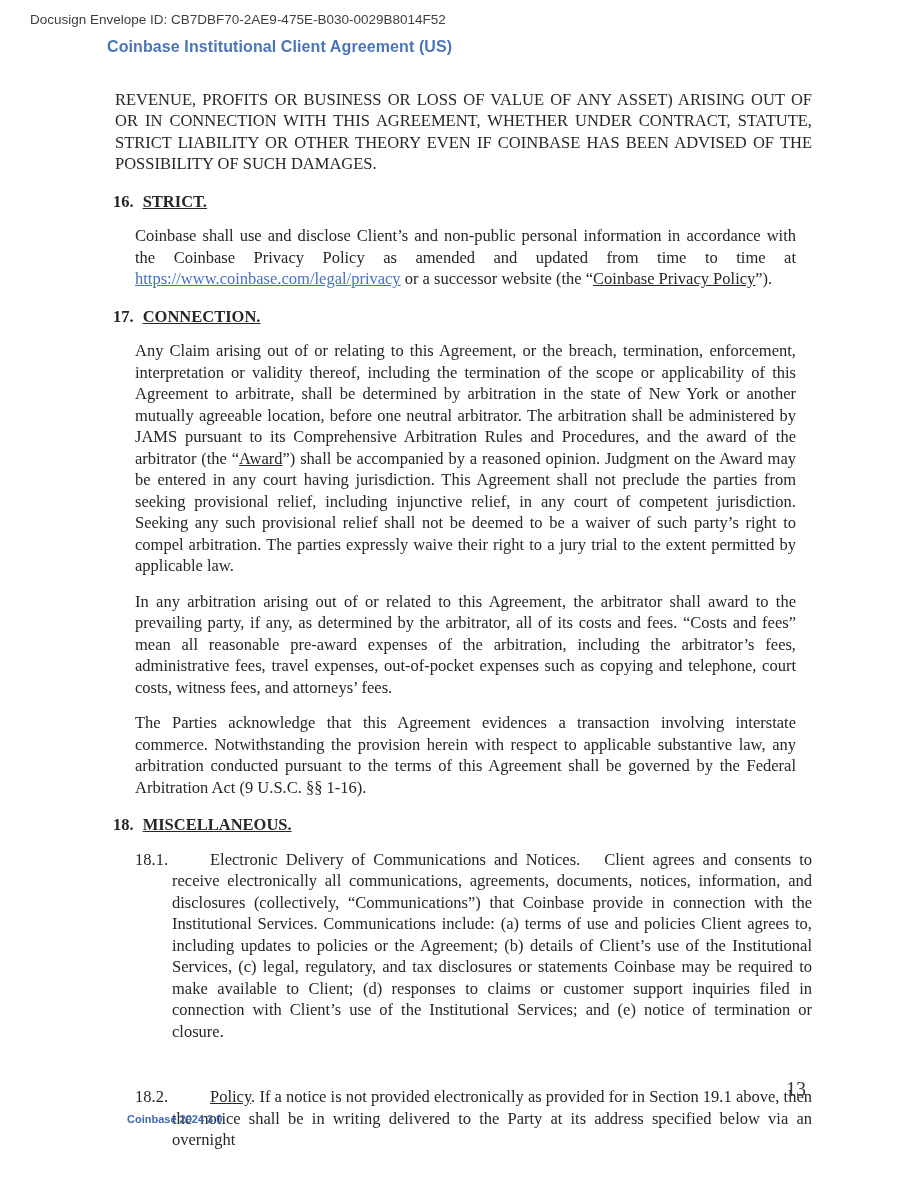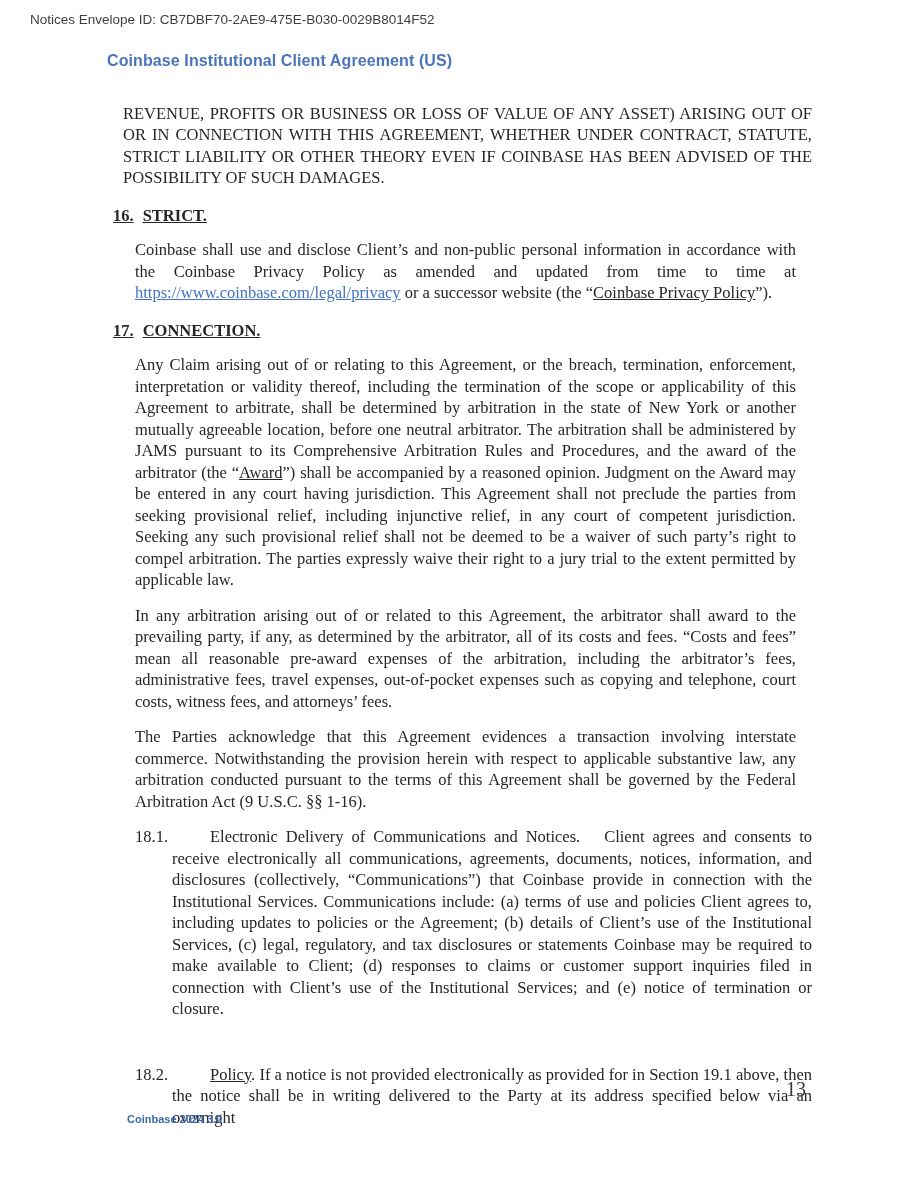--- a/index.html
+++ b/index.html
@@ -16,40 +16,40 @@
   .ds-line {
     position: absolute;
     left: 30px;
     top: 12px;
     font-family: "Liberation Sans", sans-serif;
     font-size: 13.5px;
     color: #3e3e3e;
   }
   .content {
     margin: 0 106px 0 107px;
-    padding-top: 50px;
+    padding-top: 36px;
     font-size: 16.5px;
     line-height: 21.5px;
   }
   .doc-title {
     font-family: "Liberation Sans", sans-serif;
     font-size: 16px;
     font-weight: 600;
     color: #4b74ba;
     letter-spacing: 0.1px;
   }
   .caps-para {
-    margin: 31px 0 15px 16px;
+    margin: 31px 0 15px 8px;
     text-align: justify;
   }
   .sec-heading {
     margin: 16px 0 13px 6px;
     font-weight: bold;
   }
-  .sec-heading .sec-num { margin-right: 9px; text-decoration: underline; }
+  .sec-heading .sec-num { margin-right: 9px; }
   .sec-heading .sec-title { text-decoration: underline; }
   .section-body { margin-left: 28px; }
   .section-body p { margin: 0 16px 14px 0; text-align: justify; }
   .u { text-decoration: underline; }
   a.doc-link {
     color: #4472c4;
     text-decoration: underline;
     cursor: pointer;
   }
   .subitem {
@@ -81,21 +81,21 @@
     font-family: Liberation Sans, sans-serif;
     font-size: 11px;
     font-weight: 600;
     color: #3e69ae;
     margin-left: 20px;
   }
 </style>
 </head>
 <body>
 
-<div class="ds-line">Notices Envelope ID: CB7DBF70-2AE9-475E-B030-0029B8014F52</div>
+<div class="ds-line">Docusign Envelope ID: CB7DBF70-2AE9-475E-B030-0029B8014F52</div>
 
 <div class="content">
 
   <div class="doc-title">Coinbase Institutional Client Agreement (US)</div>
 
   <p class="caps-para">REVENUE, PROFITS OR BUSINESS OR LOSS OF VALUE OF ANY ASSET) ARISING OUT OF OR IN CONNECTION WITH THIS AGREEMENT, WHETHER UNDER CONTRACT, STATUTE, STRICT LIABILITY OR OTHER THEORY EVEN IF COINBASE HAS BEEN ADVISED OF THE POSSIBILITY OF SUCH DAMAGES.</p>
 
   <div class="sec-heading">
     <span class="sec-num">16.</span><span class="sec-title">STRICT.</span>
   </div>
@@ -105,20 +105,23 @@
 
   <div class="sec-heading">
     <span class="sec-num">17.</span><span class="sec-title">CONNECTION.</span>
   </div>
   <div class="section-body">
     <p><span>Any Claim arising out of or relating to this Agreement, or the breach, termination, enforcement, interpretation or validity thereof, including the termination of the scope or applicability of this Agreement to arbitrate, shall be determined by arbitration in the state of New York or another mutually agreeable location, before one neutral arbitrator. The arbitration shall be administered by JAMS pursuant to its Comprehensive Arbitration Rules and Procedures, and the award of the arbitrator (the “</span><span class="u">Award</span><span>”) shall be accompanied by a reasoned opinion. Judgment on the Award may be entered in any court having jurisdiction. This Agreement shall not preclude the parties from seeking provisional relief, including injunctive relief, in any court of competent jurisdiction. Seeking any such provisional relief shall not be deemed to be a waiver of such party’s right to compel arbitration. The parties expressly waive their right to a jury trial to the extent permitted by applicable law.</span></p>
     <p>In any arbitration arising out of or related to this Agreement, the arbitrator shall award to the prevailing party, if any, as determined by the arbitrator, all of its costs and fees. “Costs and fees” mean all reasonable pre-award expenses of the arbitration, including the arbitrator’s fees, administrative fees, travel expenses, out-of-pocket expenses such as copying and telephone, court costs, witness fees, and attorneys’ fees.</p>
     <p>The Parties acknowledge that this Agreement evidences a transaction involving interstate commerce. Notwithstanding the provision herein with respect to applicable substantive law, any arbitration conducted pursuant to the terms of this Agreement shall be governed by the Federal Arbitration Act (9 U.S.C. §§ 1-16).</p>
   </div>
 
+  <div class="sec-heading">
+    <span class="sec-num">18.</span><span class="sec-title">MISCELLANEOUS.</span>
+  </div>
   <div class="section-body">
 
     <div class="subitem">
       <span class="subnum">18.1.</span><span>Electronic Delivery of Communications and Notices.</span><span>&nbsp;&nbsp; Client agrees and consents to receive electronically all communications, agreements, documents, notices, information, and disclosures (collectively, “Communications”) that Coinbase provide in connection with the Institutional Services. Communications include: (a) terms of use and policies Client agrees to, including updates to policies or the Agreement; (b) details of Client’s use of the Institutional Services, (c) legal, regulatory, and tax disclosures or statements Coinbase may be required to make available to Client; (d) responses to claims or customer support inquiries filed in connection with Client’s use of the Institutional Services; and (e) notice of termination or closure.</span>
     </div>
 
     <div class="subitem subitem-gap">
       <span class="subnum">18.2.</span><span class="u">Policy</span><span>. If a notice is not provided electronically as provided for in Section 19.1 above, then the notice shall be in writing delivered to the Party at its address specified below via an overnight</span>
     </div>
 

